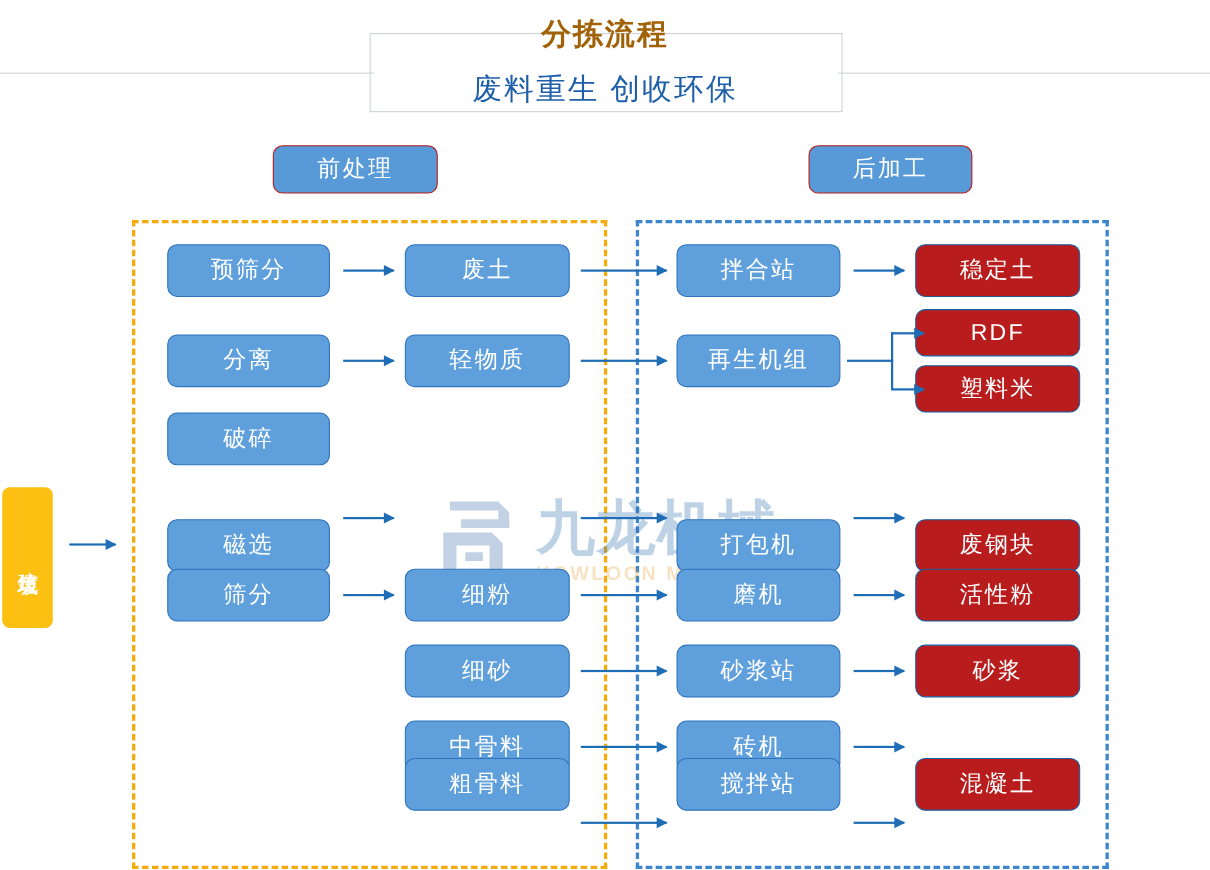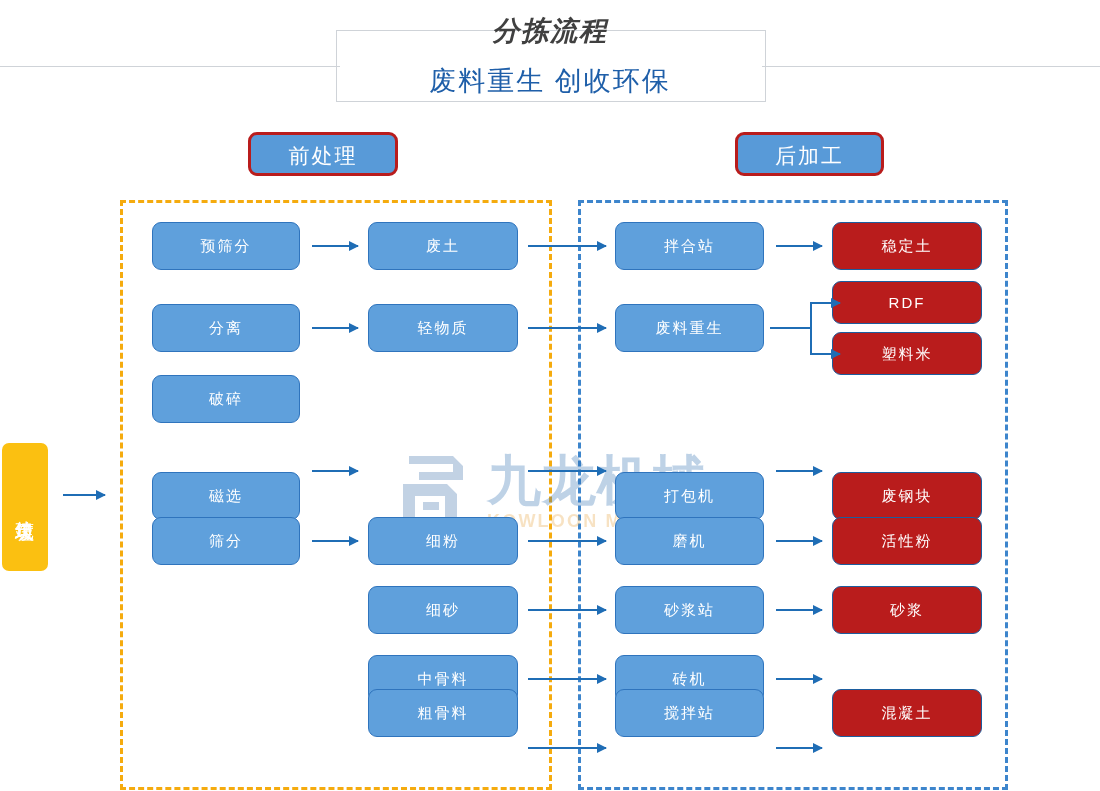--- a/index.html
+++ b/index.html
@@ -18,33 +18,32 @@
     border:1px solid #cfd3d8; background:transparent;
   }
   .title-rule{
     position:absolute; top:66px; height:1px; background:#cfd3d8;
   }
   .rule-left{ left:0px; width:340px; }
   .rule-right{ left:762px; width:338px; }
 
   .main-title{
     position:absolute; left:0; top:14px; width:1100px; text-align:center;
-    font-size:27px; font-weight:bold; color:#404040; letter-spacing:2px;
+    font-size:27px; font-weight:bold; color:#a16207; letter-spacing:2px;
     line-height:34px;
-    font-style:italic;
   }
   .sub-title{
     position:absolute; left:0; top:62px; width:1100px; text-align:center;
     font-size:27px; color:#1f5fa9; letter-spacing:2px; line-height:38px;
   }
 
   
   .section-tab{
     position:absolute; height:44px; line-height:42px; text-align:center;
-    background:#589ad8; border:3px solid #b91c1c; border-radius:9px;
+    background:#589ad8; border:1px solid #b91c1c; border-radius:9px;
     color:#ffffff; font-size:21px; letter-spacing:2px;
   }
   #tab-pre { left:248px; top:132px; width:150px; }
   #tab-post{ left:735px; top:132px; width:149px; }
 
   
   .group-box{ position:absolute; top:200px; height:590px; }
   #group-pre{
     left:120px; width:432px;
     border:3px dashed #f5ab0e;
@@ -60,21 +59,21 @@
     background:#fbc011; border-radius:7px;
     color:#ffffff; font-size:19px; letter-spacing:1px;
     writing-mode:vertical-rl; text-orientation:upright;
     display:flex; align-items:center; justify-content:center;
     line-height:23px; padding:4px 0;
   }
 
   
   .node{
     position:absolute; height:48px; line-height:46px; text-align:center;
-    border-radius:9px; color:#ffffff; font-size:15px; letter-spacing:2px;
+    border-radius:9px; color:#ffffff; font-size:21px; letter-spacing:2px;
     white-space:nowrap;
   }
   .node.light{ background:#5fa0dc; border:1px solid #2f74bd; }
   .node.dark { background:#b91c1c; border:1px solid #1c5d9e; }
 
   .col1{ left:152px; width:148px; }
   .col2{ left:368px; width:150px; }
   .col3{ left:615px; width:149px; }
   .col4{ left:832px; width:150px; }
 
@@ -156,21 +155,21 @@
   <div class="node light col1 r5">筛分</div>
 
   <div class="node light col2 r1">废土</div>
   <div class="node light col2 r2">轻物质</div>
   <div class="node light col2 r5">细粉</div>
   <div class="node light col2 r6">细砂</div>
   <div class="node light col2 r7">中骨料</div>
   <div class="node light col2 r8">粗骨料</div>
 
   <div class="node light col3 r1">拌合站</div>
-  <div class="node light col3 r2">废料重生</div>
+  <div class="node light col3 r2">再生机组</div>
   <div class="node light col3 r4">打包机</div>
   <div class="node light col3 r5">磨机</div>
   <div class="node light col3 r6">砂浆站</div>
   <div class="node light col3 r7">砖机</div>
   <div class="node light col3 r8">搅拌站</div>
 
   <div class="node dark col4 r1">稳定土</div>
   <div class="node dark col4 rA slim">RDF</div>
   <div class="node dark col4 rB slim">塑料米</div>
   <div class="node dark col4 r4">废钢块</div>

